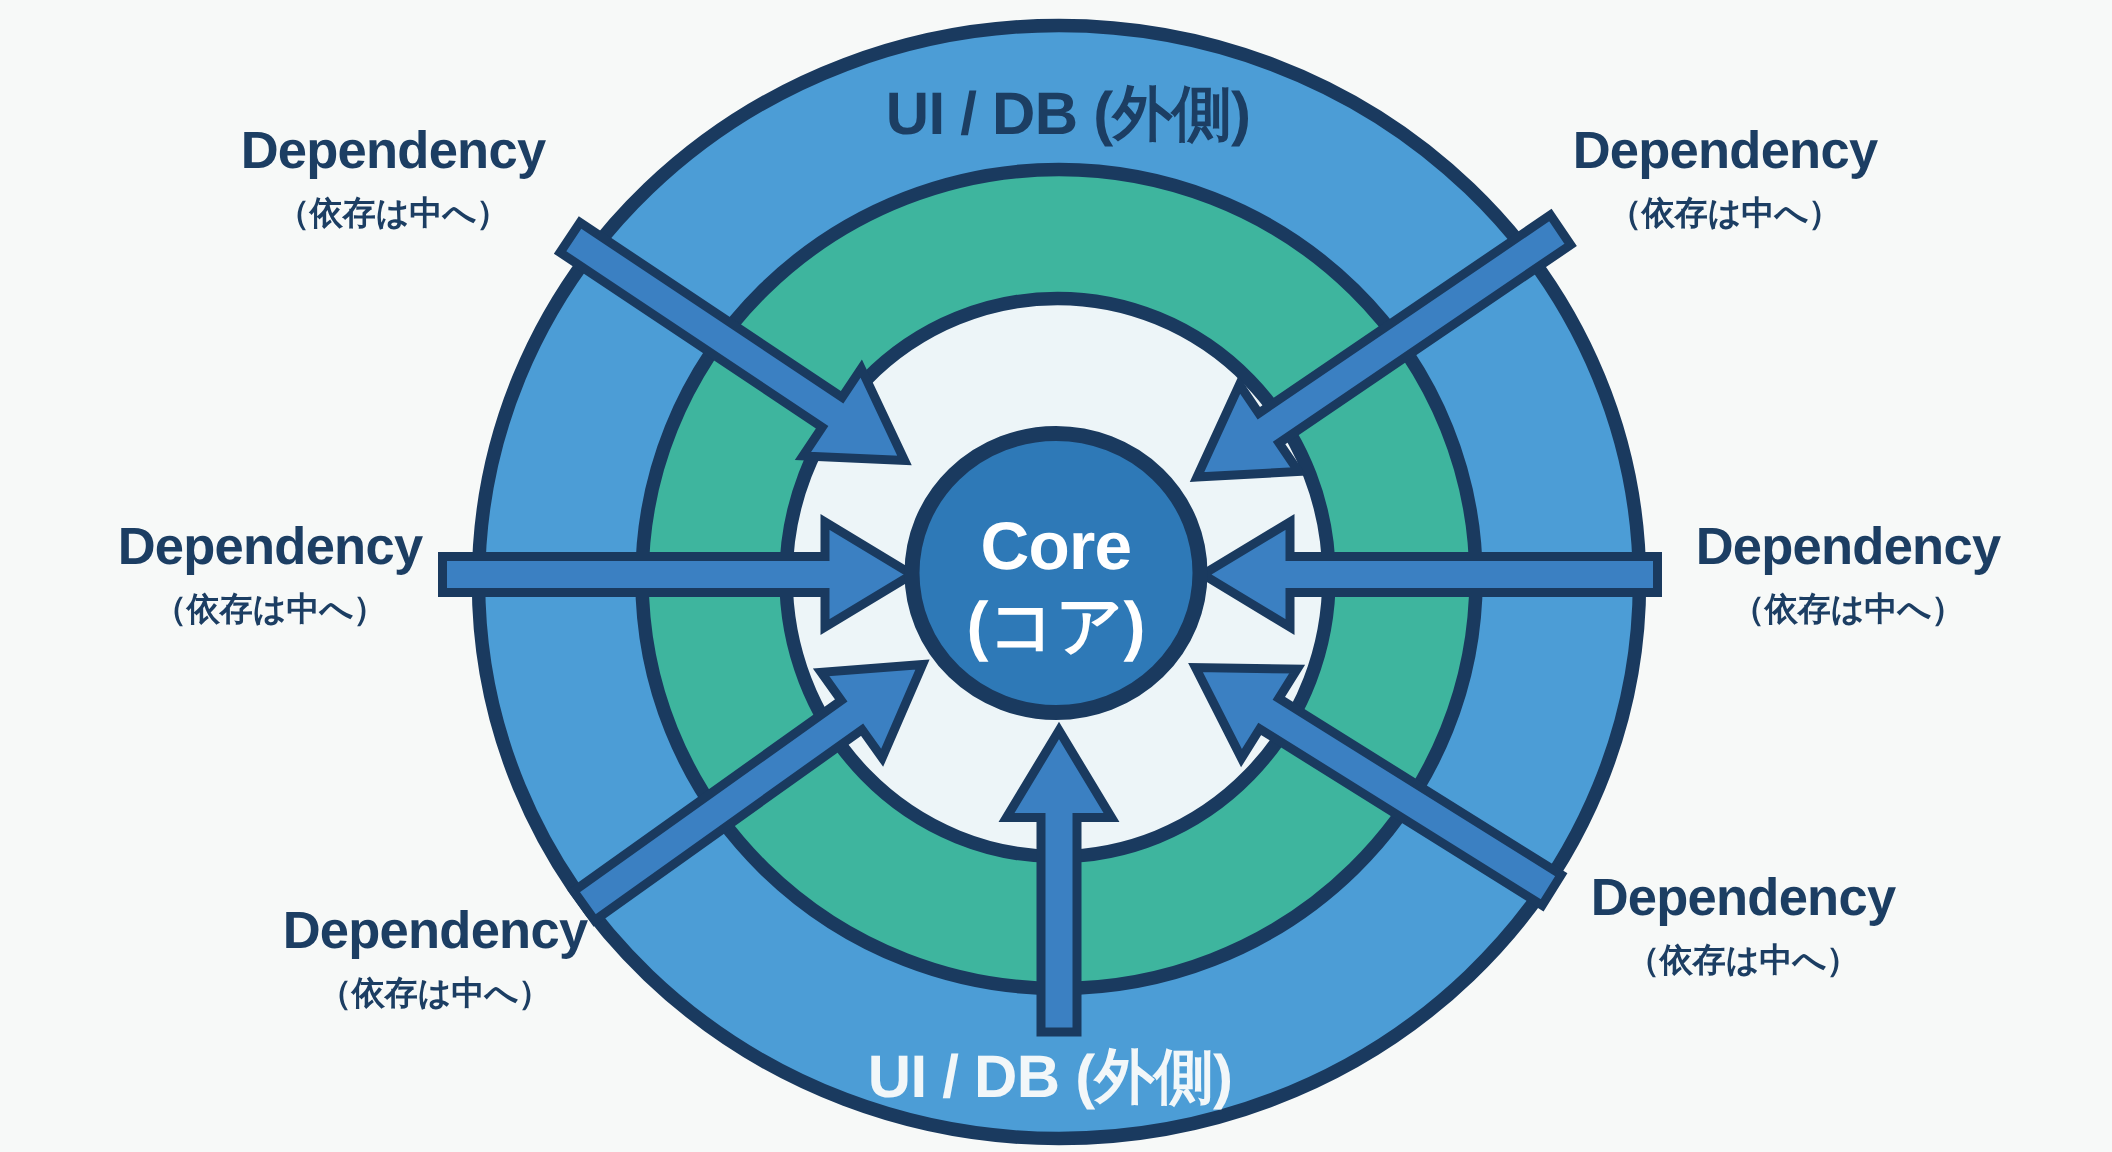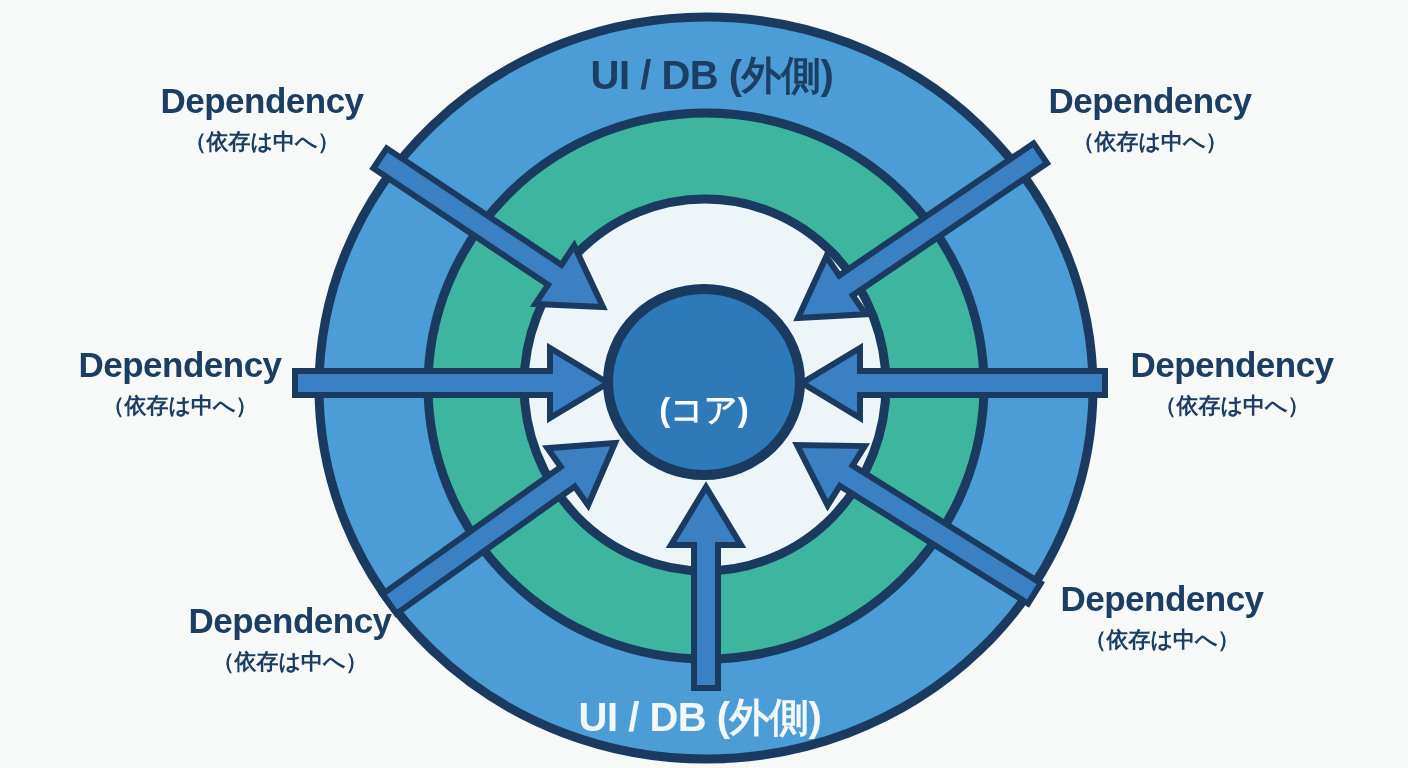--- a/index.html
+++ b/index.html
@@ -34,21 +34,21 @@
   .lbl-tl { left: 262px;  top: 82px;  }
   .lbl-tr { left: 1150px; top: 82px;  }
   .lbl-ml { left: 180px;  top: 346px; }
   .lbl-mr { left: 1232px; top: 346px; }
   .lbl-bl { left: 290px;  top: 602px; }
   .lbl-br { left: 1162px; top: 580px; }
   .ring-label { font-size: 40px; letter-spacing: -0.5px; }
   .ring-label-top    { left: 712px; top: 48px;  color: #1c3e63; }
   .ring-label-bottom { left: 700px; top: 690px; color: #f2f7f9; }
   .core-title { left: 704px; top: 338px; font-size: 45px; color: #ffffff; letter-spacing: -0.5px; }
-  .core-sub   { left: 704px; top: 388px; font-size: 33px; color: #ffffff; }
+  .core-sub   { left: 704px; top: 388px; font-size: 44px; color: #ffffff; }
 </style>
 </head>
 <body>
 
 <div id="stage">
 
   <svg id="diagram-svg" width="1408" height="768" viewBox="0 0 1408 768" xmlns="http://www.w3.org/2000/svg">
 
     <ellipse cx="706" cy="388" rx="387" ry="371" fill="#4c9dd6" stroke="#1a3a5f" stroke-width="9"></ellipse>
     <ellipse cx="706" cy="386" rx="278" ry="273" fill="#3eb59e" stroke="#1a3a5f" stroke-width="9"></ellipse>
@@ -63,20 +63,21 @@
       <path transform="translate(797,445) rotate(-148)" d="M0 0 L-58 -35 L-58 -12 L-280 -12 L-280 12 L-58 12 L-58 35 Z"></path>
       <path transform="translate(706,487) rotate(-90)" d="M0 0 L-58 -35 L-58 -12 L-201 -12 L-201 12 L-58 12 L-58 35 Z"></path>
     </g>
 
     <ellipse cx="704" cy="382" rx="96" ry="93" fill="#2e79b7" stroke="#1a3a5f" stroke-width="10"></ellipse>
   </svg>
 
   <div class="txt ring-label ring-label-top">UI / DB (外側)</div>
   <div class="txt ring-label ring-label-bottom">UI / DB (外側)</div>
 
+  <div class="txt core-title">Core</div>
   <div class="txt core-sub">(コア)</div>
 
   <div class="txt dep-label lbl-tl">
     <div class="dep-line1">Dependency</div>
     <div class="dep-line2">（依存は中へ）</div>
   </div>
   <div class="txt dep-label lbl-tr">
     <div class="dep-line1">Dependency</div>
     <div class="dep-line2">（依存は中へ）</div>
   </div>

